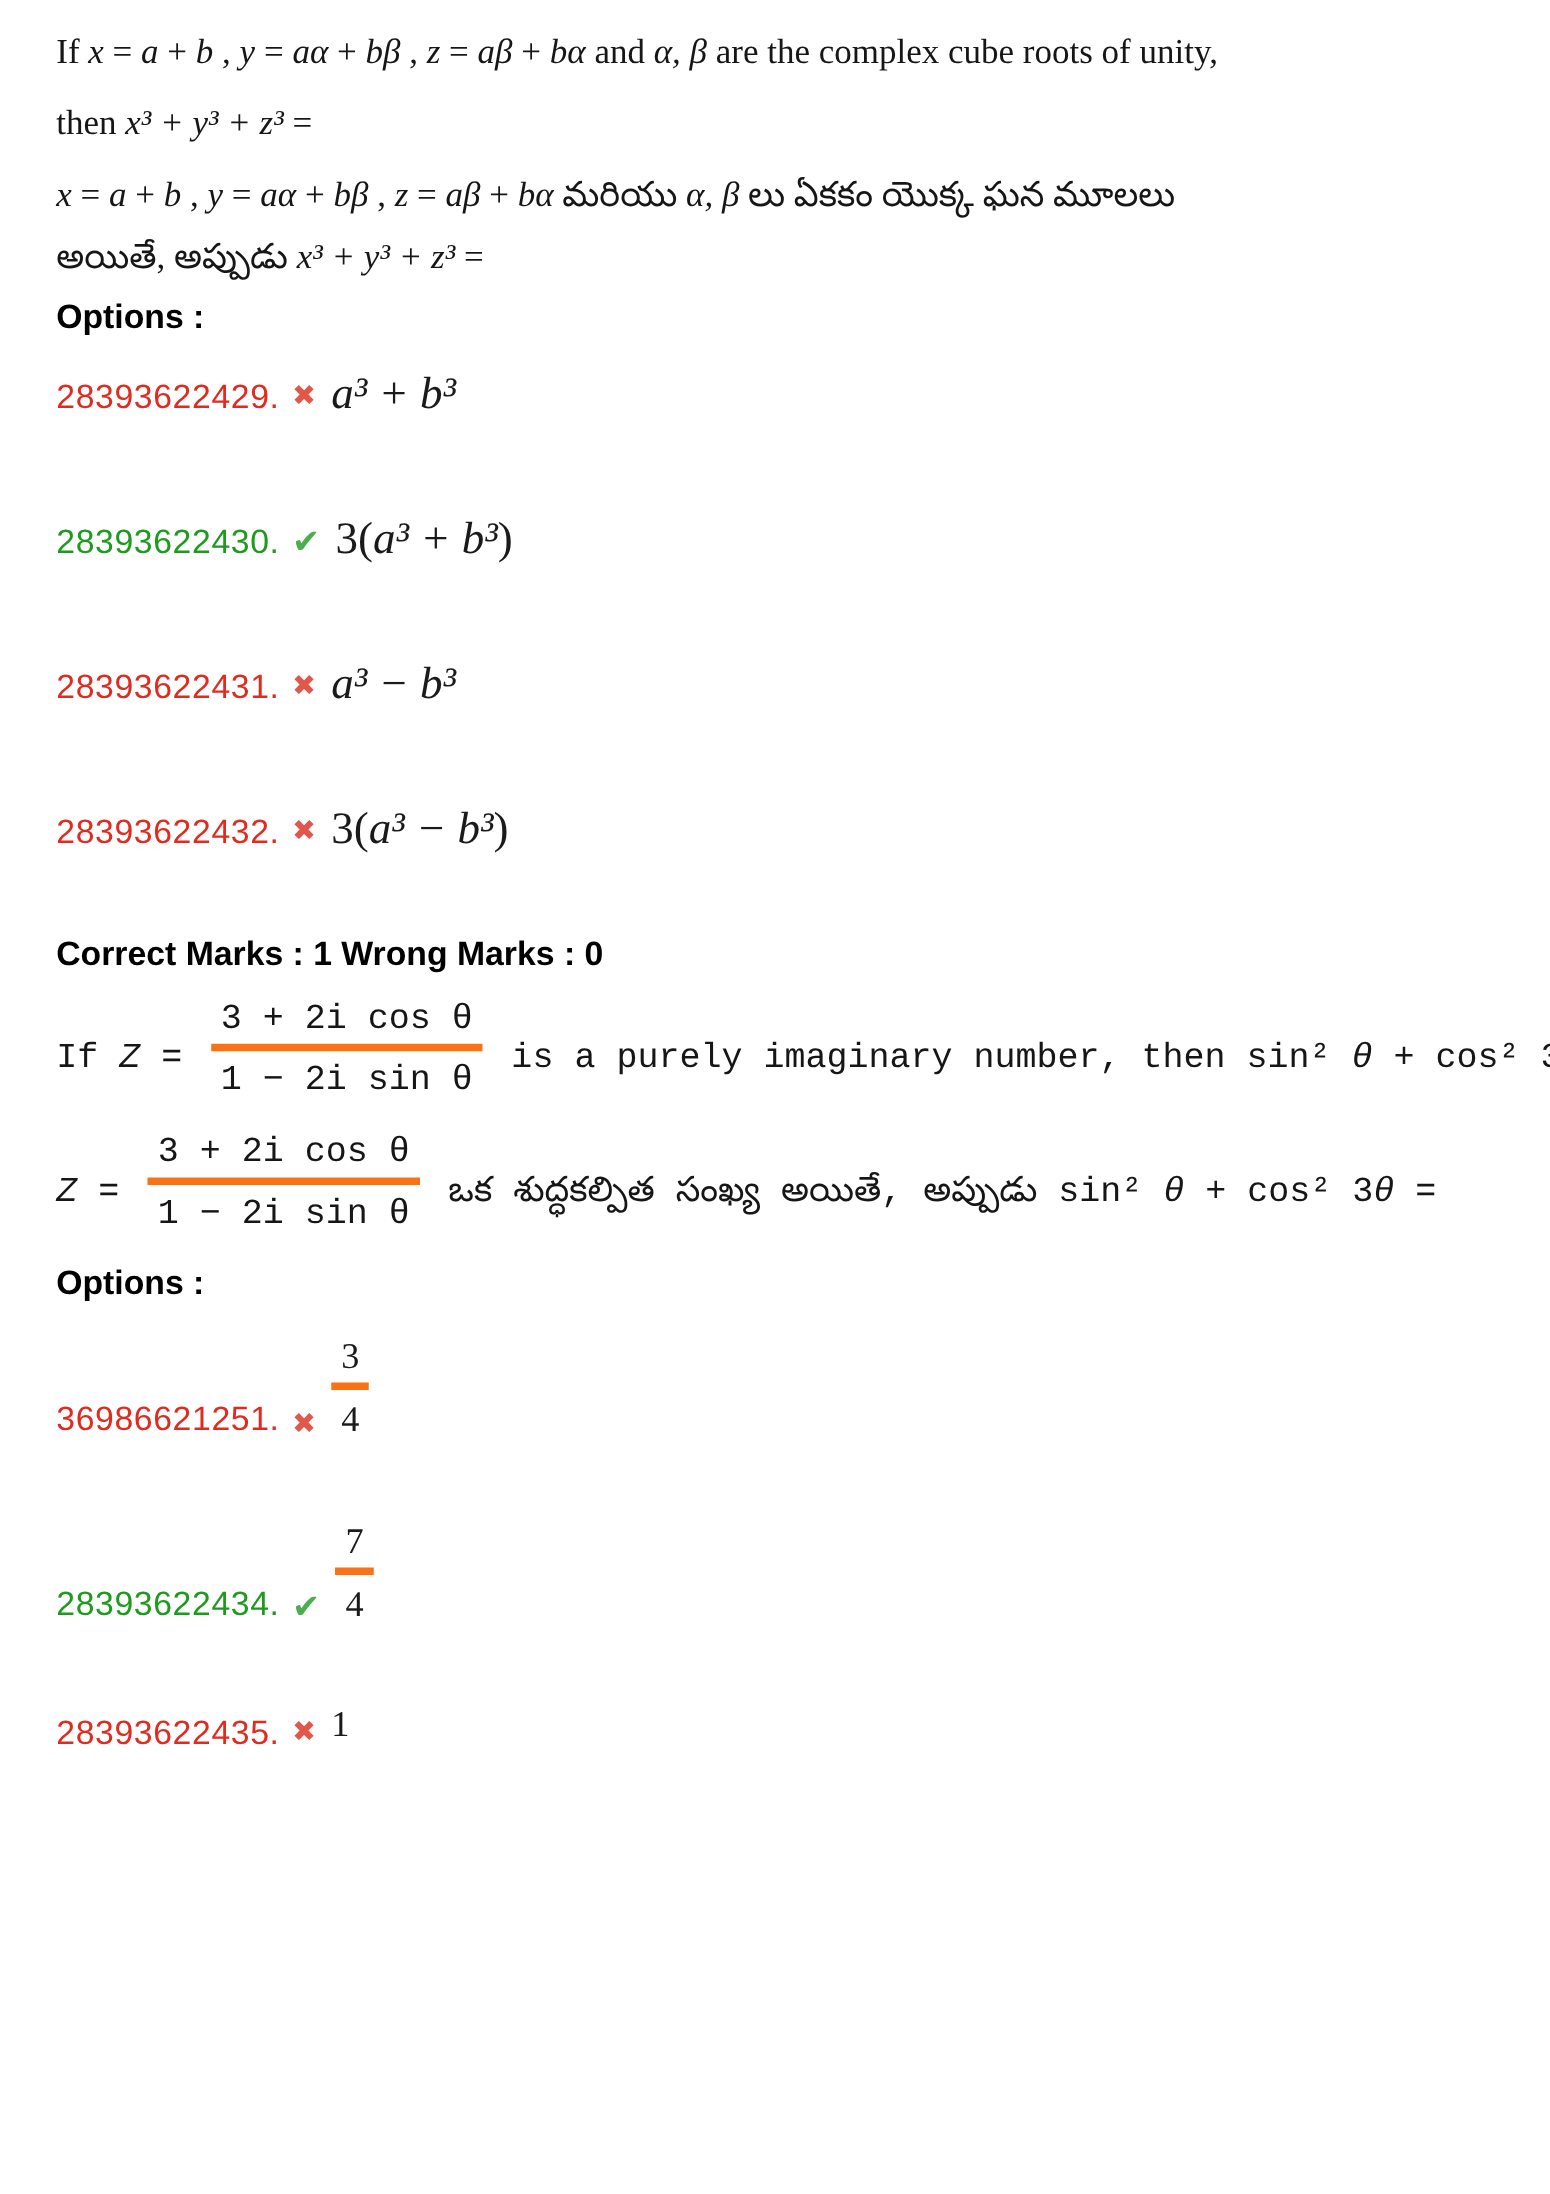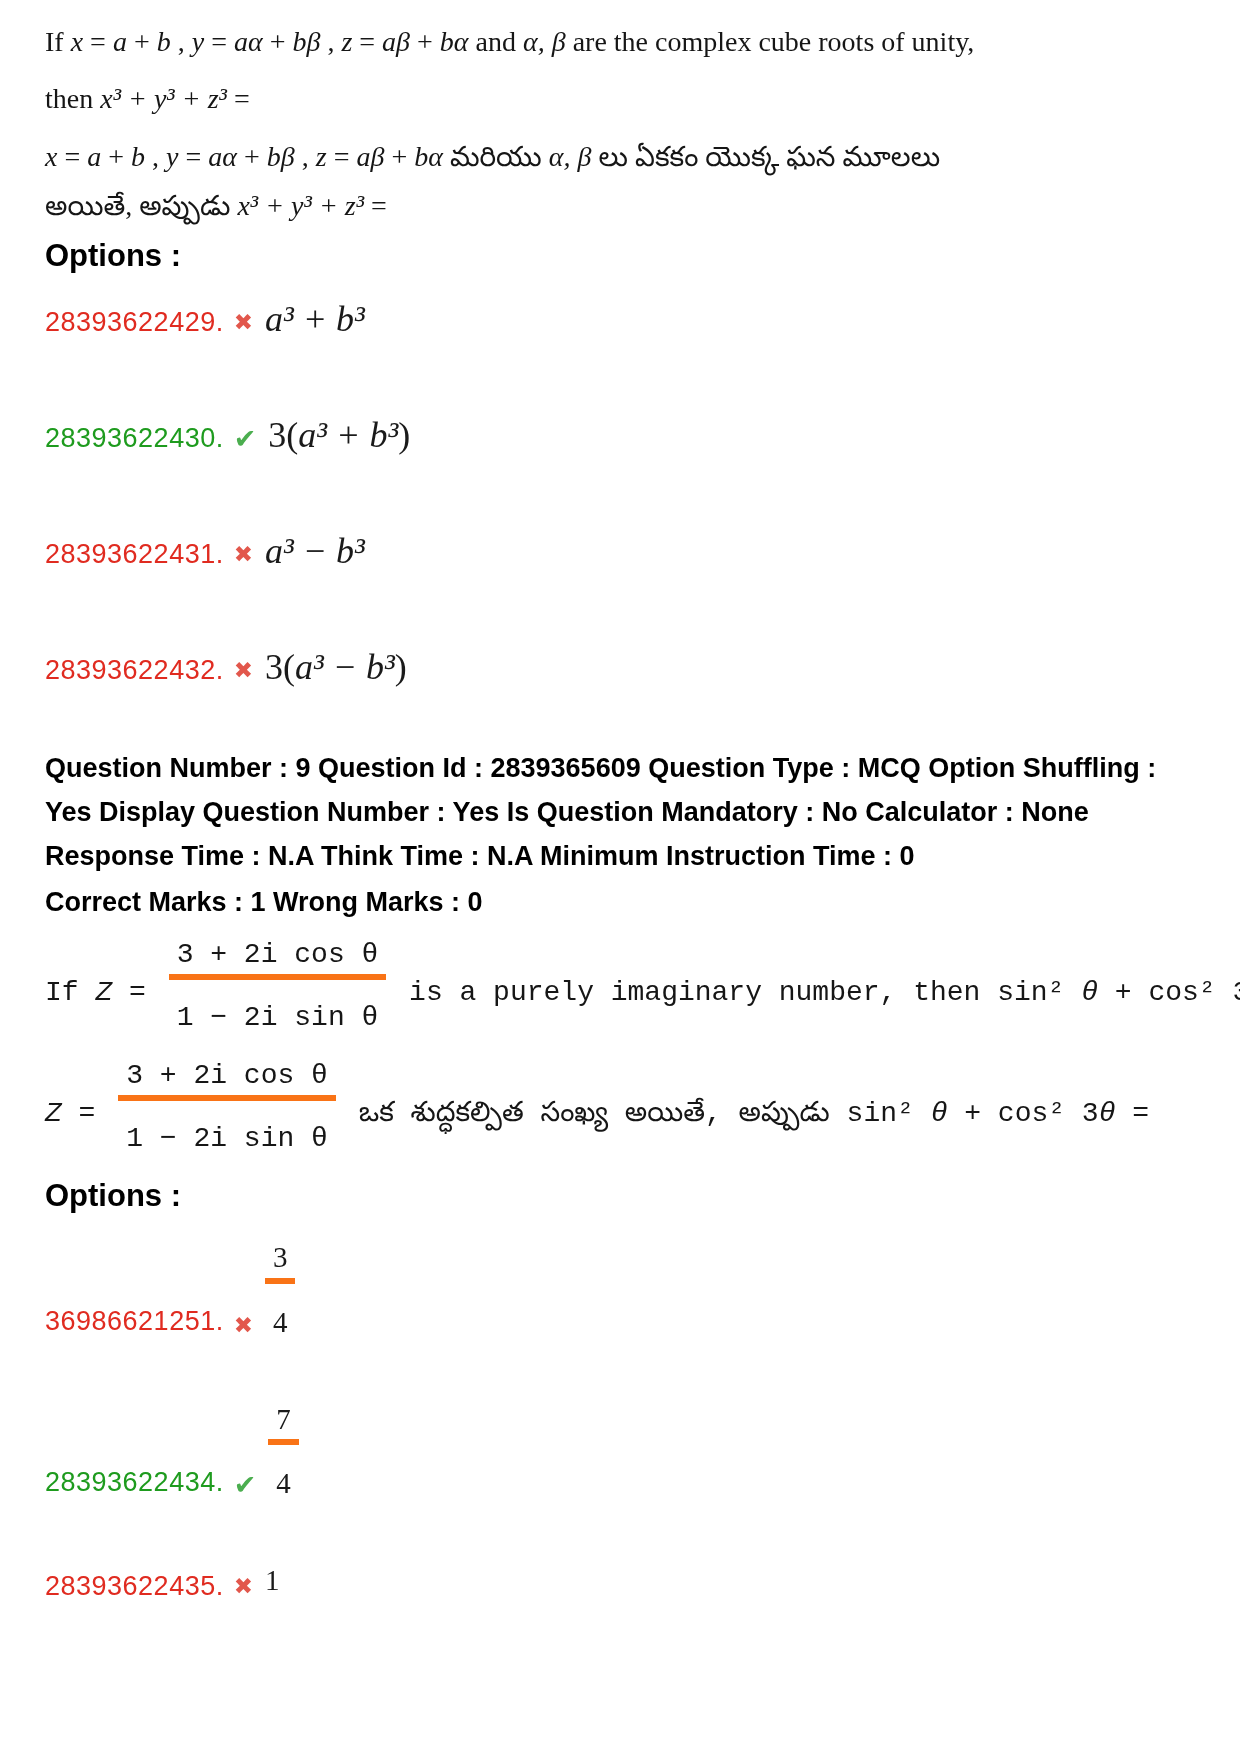--- a/index.html
+++ b/index.html
@@ -31,21 +31,21 @@
   }
   .math-line.tight{margin-bottom:13px;}
   .seg-mi{font-style:italic;}
   .seg-up{font-style:normal;}
   .seg-te{font-style:normal;}
 
   
   .options-label{
     font-family:"Liberation Sans", sans-serif;
     font-weight:bold;
-    font-size:31px;
+    font-size:27px;
     margin:10px 0 26px 0;
     color:#000;
   }
   .meta{
     font-family:"Liberation Sans", sans-serif;
     font-weight:bold;
     font-size:27px;
     line-height:1.63;
     margin:0 0 2px 0;
     max-width:1150px;
@@ -87,21 +87,21 @@
   .frac{
     display:inline-flex;
     flex-direction:column;
     align-items:center;
     text-align:center;
     font-size:28px;
     line-height:1.2;
     vertical-align:middle;
   }
   .frac .num{border-bottom:6px solid #f97316;padding:0 8px 3px 8px;}
-  .frac .den{padding-top:21px;}
+  .frac .den{padding-top:7px;}
   .inline-frac{position:relative;top:-6px;margin:0 6px;}
 
   
   .q9-line{margin:20px 0 24px 0;font-family:Liberation Mono, monospace;}
   .q9-line.te{margin-bottom:16px;}
   .opt-row.frac-row{
     align-items:flex-end;
     min-height:86px;
     margin-bottom:62px;
   }
@@ -144,21 +144,20 @@
     </div>
 
     <div class="opt-row last">
       <span class="opt-id wrong">28393622432.</span>
       <span class="mark wrong-mark">✖</span>
       <span class="opt-expr"><span class="seg-up">3(</span><span class="seg-mi">a³ − b³</span><span class="seg-up">)</span></span>
     </div>
   </section>
 
   <section class="q9-block">
-    <p class="meta">Question Number : 9 Question Id : 2839365609 Question Type : MCQ Option Shuffling : Yes Display Question Number : Yes Is Question Mandatory : No Calculator : None Response Time : N.A Think Time : N.A Minimum Instruction Time : 0</p>
     <p class="meta marks-line">Correct Marks : 1 Wrong Marks : 0</p>
 
     <div class="math-line q9-line">
       <span><span class="seg-up">If </span><span class="seg-mi">Z</span><span class="seg-up"> = </span></span><span class="frac inline-frac">
           <span class="num">3 + 2i cos θ</span>
           <span class="den">1 − 2i sin θ</span>
         </span><span><span class="seg-up"> is a purely imaginary number, then sin² </span><span class="seg-mi">θ</span><span class="seg-up"> + cos² 3</span><span class="seg-mi">θ</span><span class="seg-up"> =</span></span>
     </div>
 
     <div class="math-line q9-line te">

